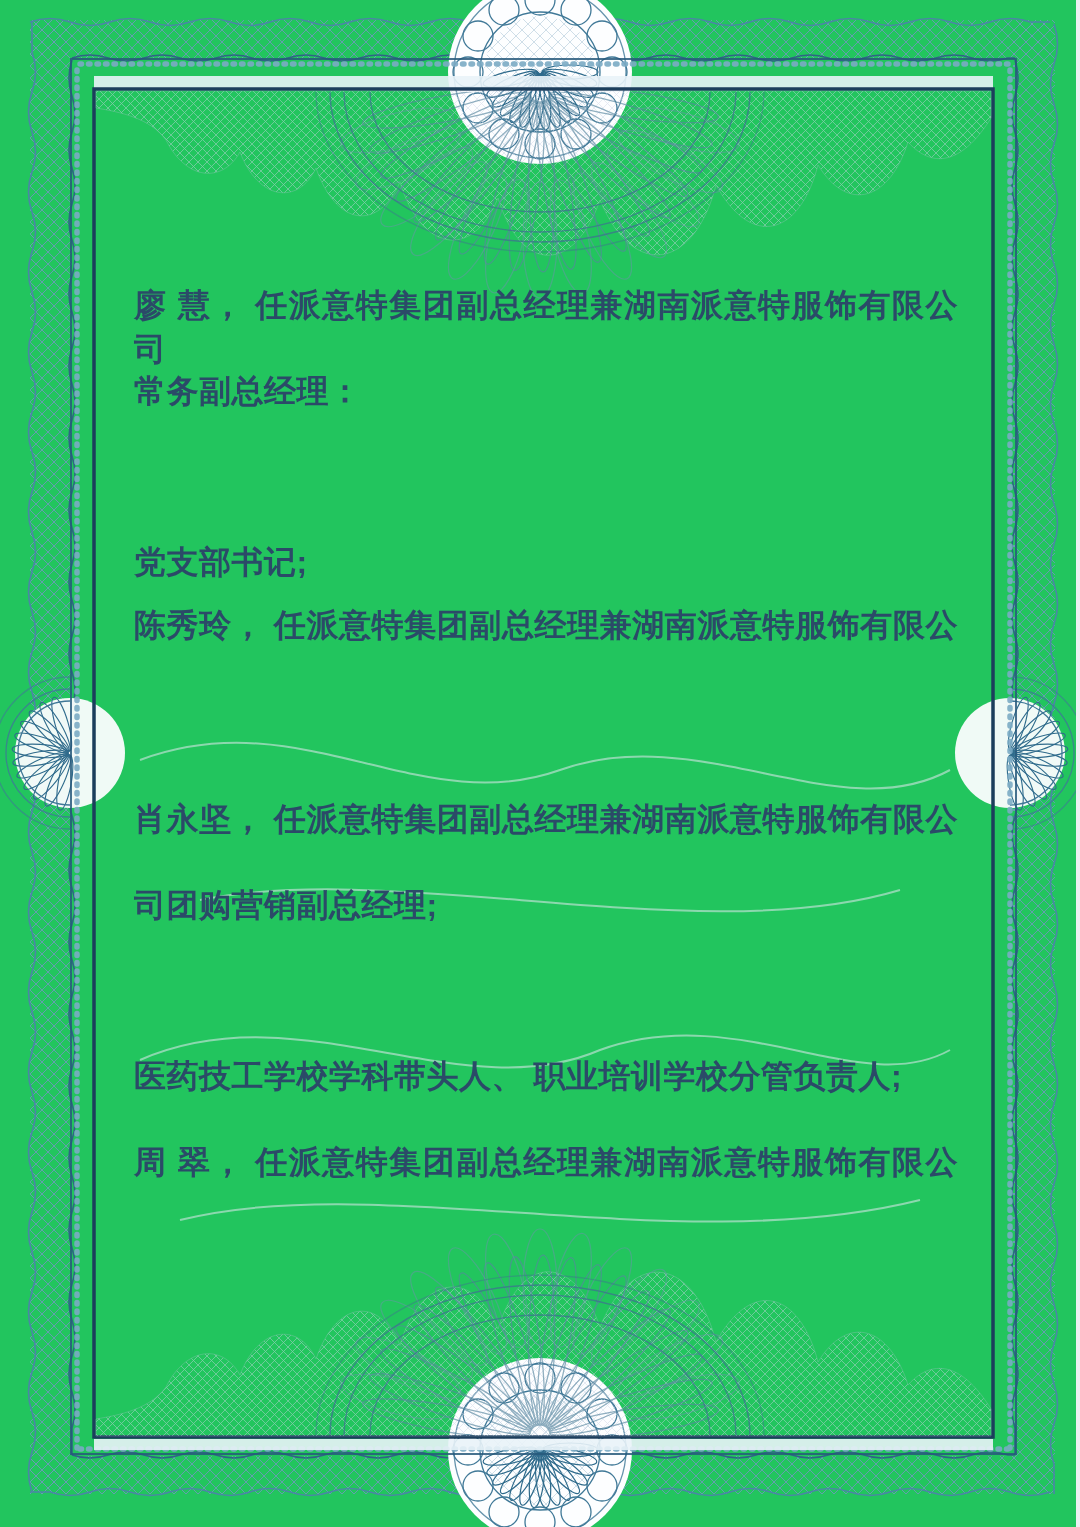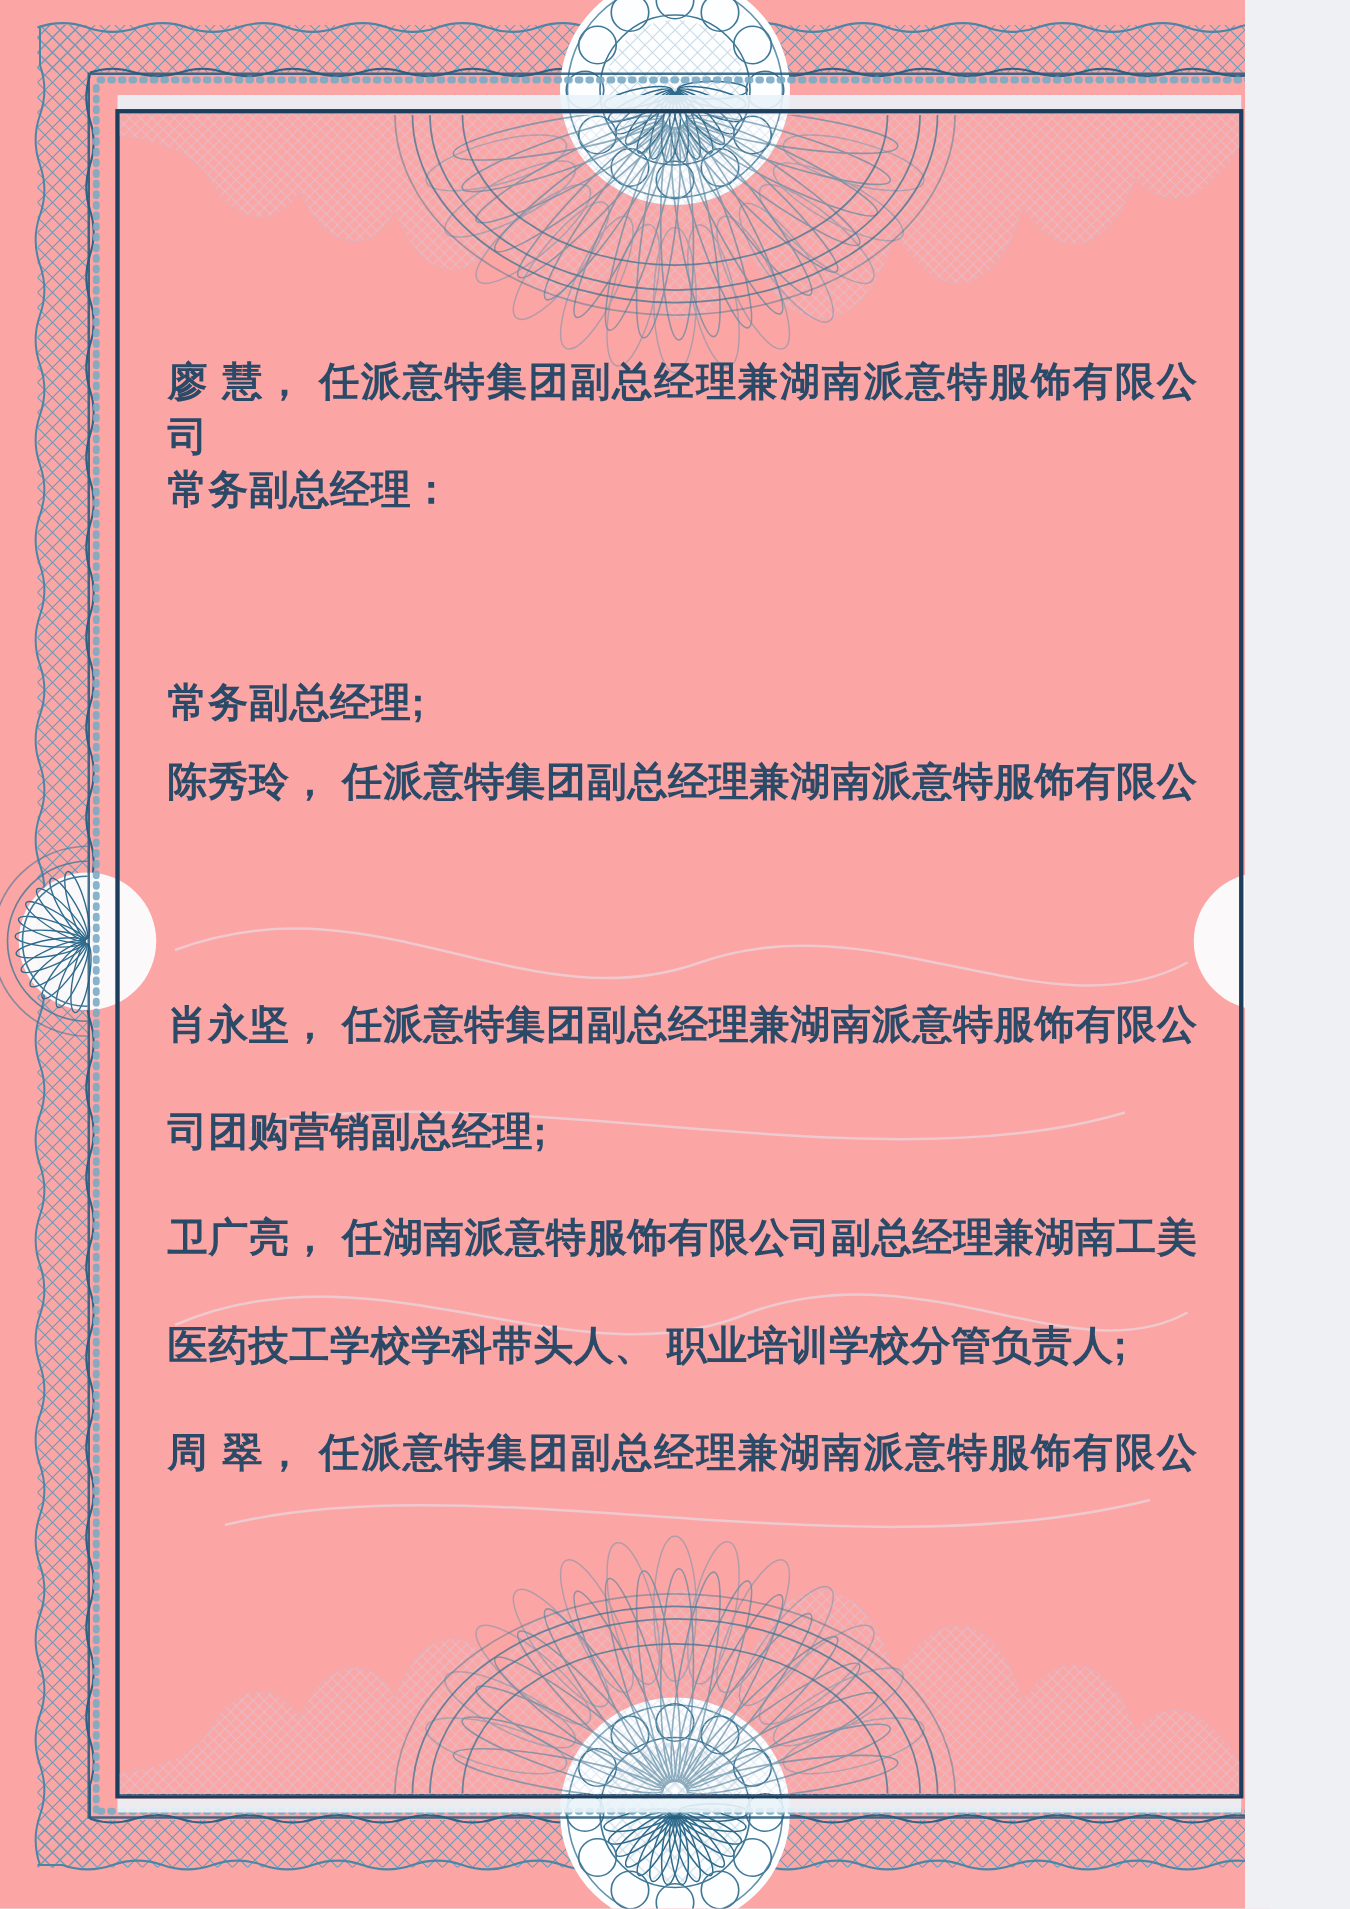--- a/index.html
+++ b/index.html
@@ -1,17 +1,17 @@
 <!DOCTYPE html>
 <html><head>
 <meta charset="utf-8">
 <style>
   html,body{margin:0;padding:0;background:#eef0f3;}
   .page{
-    position:relative;width:996px;height:1527px;background:#fca5a5;
+    position:relative;width:1076px;height:1527px;background:#22c55e;
     overflow:hidden;font-family:"Liberation Sans","DejaVu Sans",sans-serif;
   }
   .deco{position:absolute;left:0;top:0;width:1080px;height:1527px;}
   .line{
     position:absolute;left:134px;width:824px;height:46px;
     font-size:32px;font-weight:700;color:#2b4a68;line-height:44px;
     letter-spacing:0.5px;white-space:pre;overflow:visible;
   }
   .fill{
     white-space:normal;
@@ -217,21 +217,20 @@
     <g fill="none" stroke="#e3e8f1" stroke-width="2" opacity="0.55">
       <path d="M140 760 C300 700 420 820 560 770 C700 720 840 830 950 770"></path>
       <path d="M140 1060 C300 990 460 1110 600 1050 C740 1000 860 1100 950 1050"></path>
       <path d="M200 900 C400 860 700 950 900 890"></path>
       <path d="M180 1220 C380 1170 680 1260 920 1200"></path>
     </g>
   </svg>
 
   <div class="line fill" style="top:283px">廖 慧， 任派意特集团副总经理兼湖南派意特服饰有限公司</div>
   <div class="line" style="top:369px">常务副总经理：</div>
-  <div class="line" style="top:540px">常务副总经理;</div>
+  <div class="line" style="top:540px">党支部书记;</div>
   <div class="line fill" style="top:603px">陈秀玲， 任派意特集团副总经理兼湖南派意特服饰有限公</div>
   <div class="line fill" style="top:797px">肖永坚， 任派意特集团副总经理兼湖南派意特服饰有限公</div>
   <div class="line" style="top:883px">司团购营销副总经理;</div>
-  <div class="line fill" style="top:968px">卫广亮， 任湖南派意特服饰有限公司副总经理兼湖南工美</div>
   <div class="line" style="top:1054px">医药技工学校学科带头人、 职业培训学校分管负责人;</div>
   <div class="line fill" style="top:1140px">周 翠， 任派意特集团副总经理兼湖南派意特服饰有限公</div>
 
 </div>
 
 </body></html>

